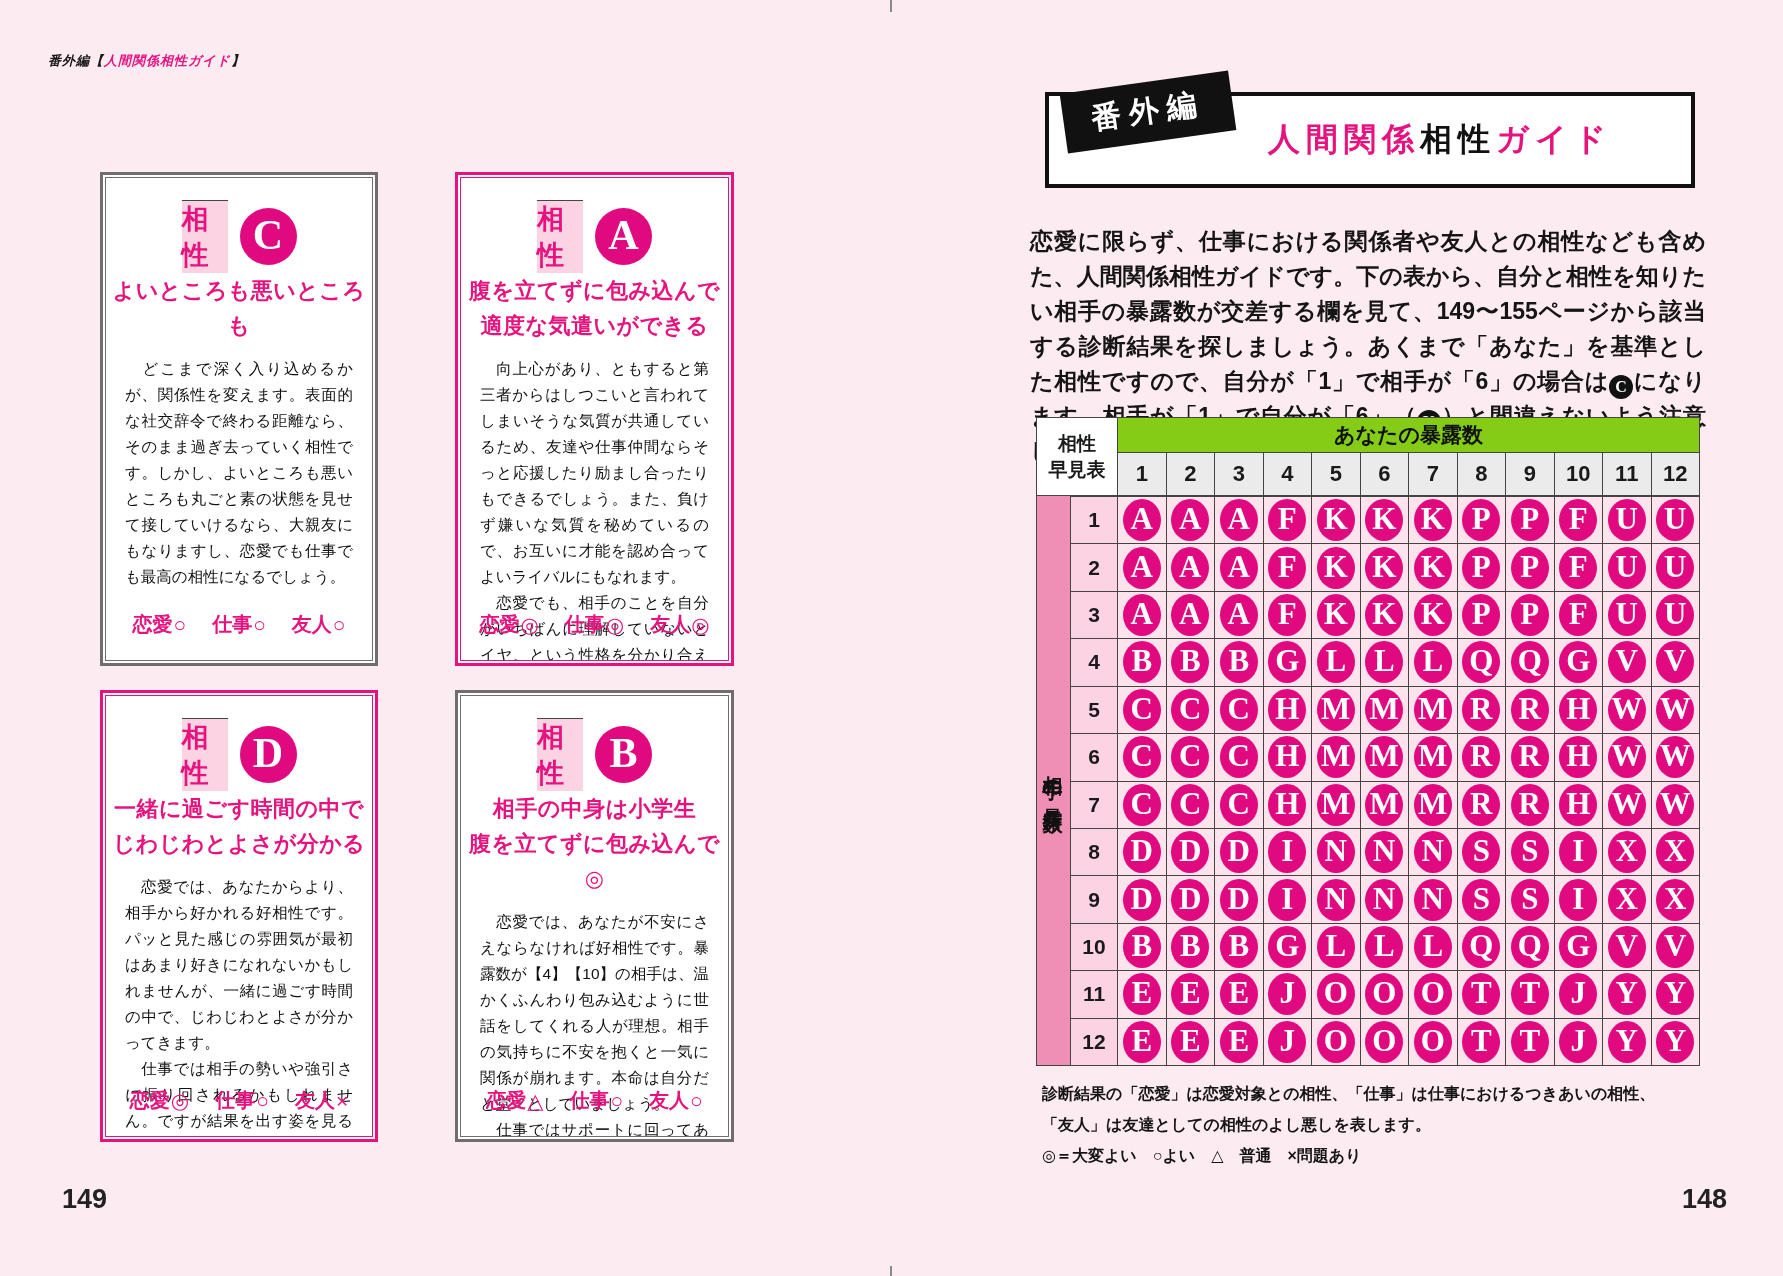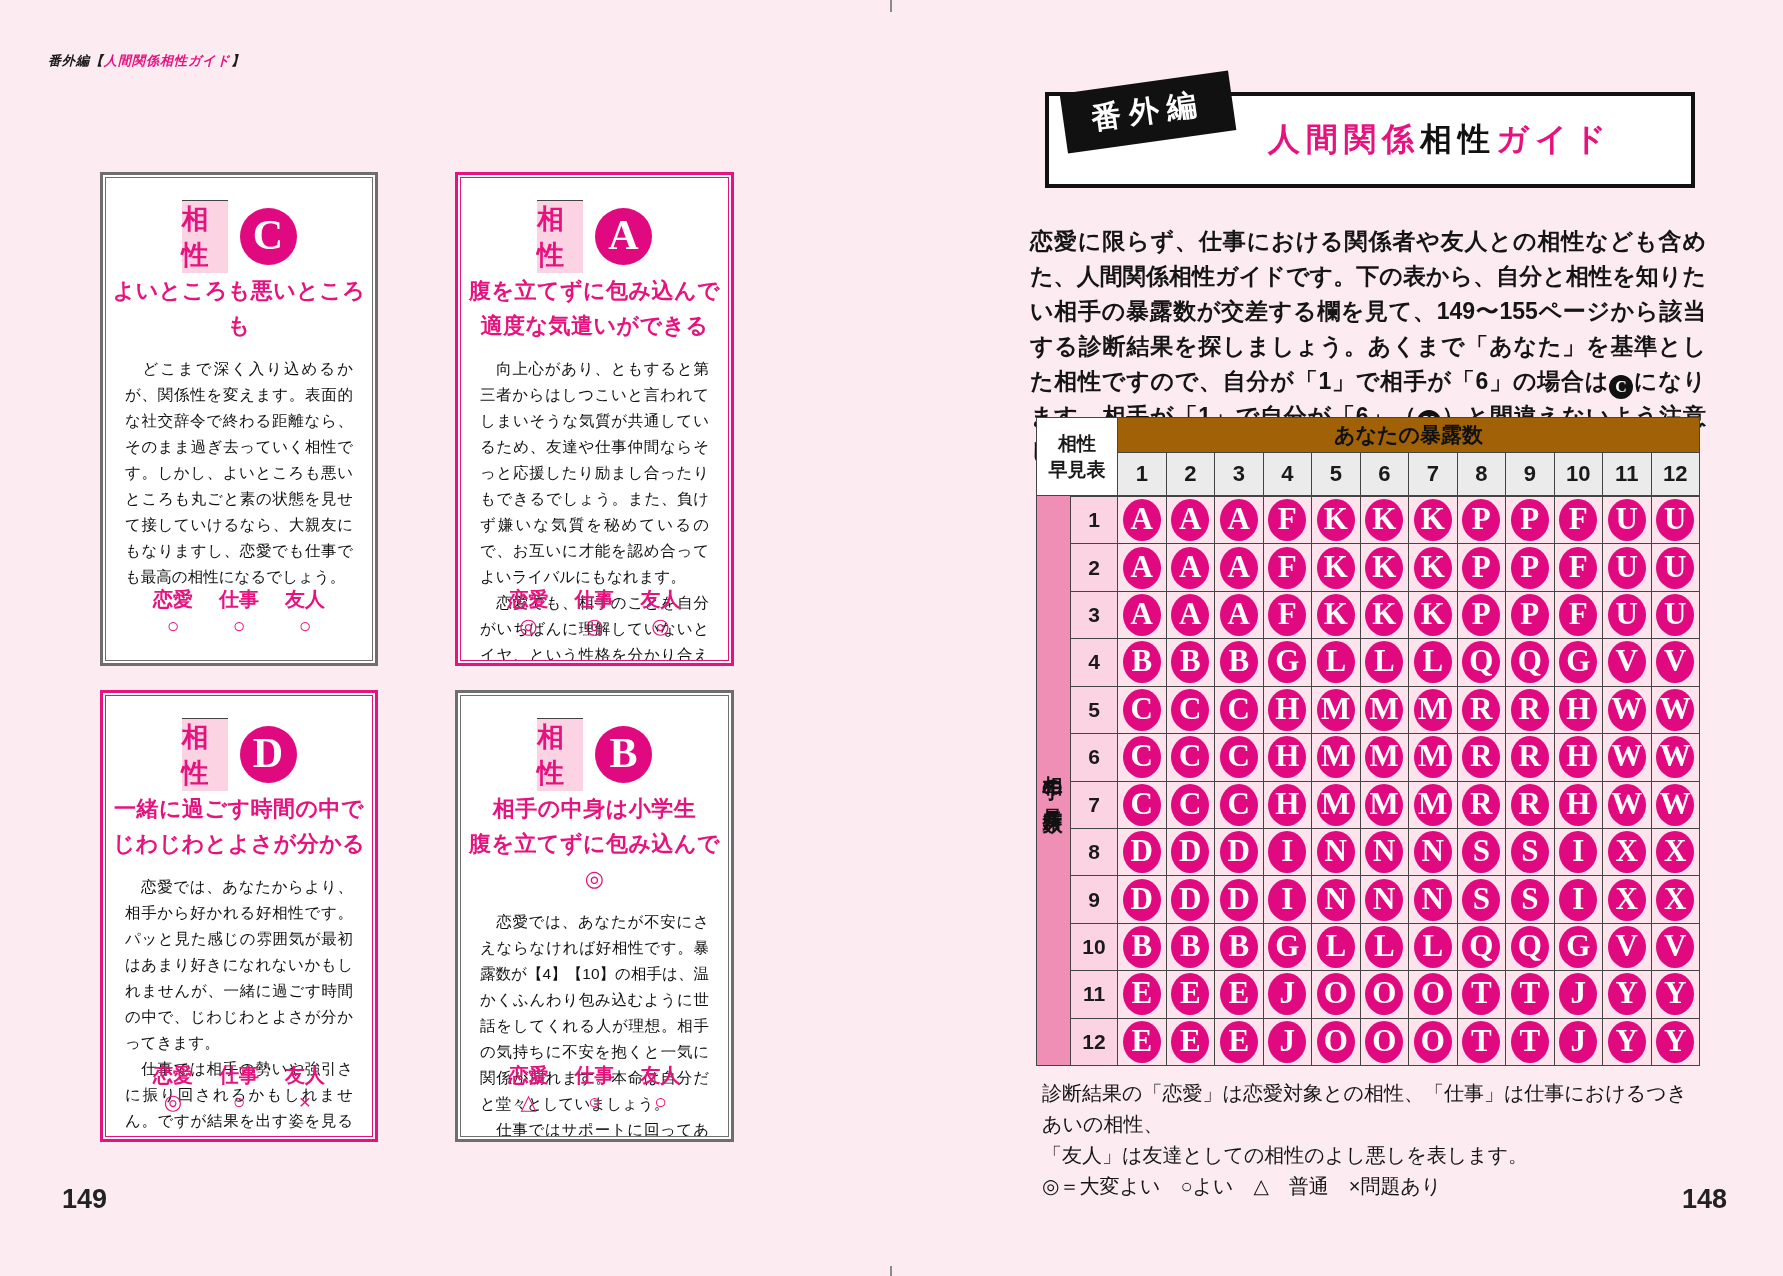--- a/index.html
+++ b/index.html
@@ -29,21 +29,21 @@
   .card-title{display:flex;align-items:center;justify-content:center;gap:12px;margin-top:22px;}
   .card-title .t-label{color:#e6137f;font-size:27px;font-weight:bold;letter-spacing:2px;}
   .big-badge{width:57px;height:57px;border-radius:50%;background:#e00980;color:#fff;
     display:flex;align-items:center;justify-content:center;
     font-family:"Liberation Serif","DejaVu Serif",serif;font-size:42px;font-weight:bold;padding-bottom:3px;box-sizing:border-box;}
   .card-sub{text-align:center;color:#e6137f;font-size:22px;font-weight:bold;line-height:35px;letter-spacing:0.5px;}
   .card-body{margin-top:13px;padding:0 19px;font-size:15.5px;line-height:26px;text-align:justify;font-weight:500;color:#111;}
   .card-body p{margin:0;}
   .ratings{position:absolute;left:0;right:0;bottom:22px;display:flex;justify-content:center;gap:26px;
     color:#e6137f;font-size:20px;font-weight:bold;}
-  .rating{display:flex;align-items:center;gap:1px;flex-direction:column;}
+  .rating{display:flex;align-items:center;gap:1px;}
   .r-mark{font-size:21px;font-weight:normal;}
 
   .page-num{font-size:27px;font-weight:bold;color:#222;}
   .pn-left{left:62px;top:1184px;}
   .pn-right{right:56px;top:1184px;}
 
   
   .crop{left:890px;width:2px;background:#8a8a8a;}
   .crop.top{top:0;height:12px;}
   .crop.bot{bottom:0;height:10px;}
@@ -62,41 +62,41 @@
   .circled{display:inline-flex;width:24px;height:24px;border-radius:50%;background:#111;color:#fff;
     font-size:16px;font-weight:bold;align-items:center;justify-content:center;vertical-align:-3px;
     font-family:"Liberation Serif","DejaVu Serif",serif;}
 
   
   .tbl{left:1036px;top:417px;width:664px;height:649px;}
   .tbl *{box-sizing:border-box;}
   .corner{position:absolute;left:0;top:0;width:82px;height:79px;background:#fff;border:1.5px solid #444;
     display:flex;flex-direction:column;align-items:center;justify-content:center;
     font-size:19px;font-weight:bold;line-height:26px;}
-  .gray-band{position:absolute;left:82px;top:0;width:582px;height:36px;background:#a16207;border:1.5px solid #444;border-left:none;
+  .gray-band{position:absolute;left:82px;top:0;width:582px;height:36px;background:#84cc16;border:1.5px solid #444;border-left:none;
     display:flex;align-items:center;justify-content:center;font-size:21px;font-weight:bold;color:#111;}
   .num-row{position:absolute;left:82px;top:36px;width:582px;height:43px;display:flex;border:1.5px solid #444;border-top:none;border-left:none;}
   .num-cell{flex:1;background:#ebebeb;border-left:1px solid #444;display:flex;align-items:center;justify-content:center;
     font-size:22px;font-weight:bold;}
   .num-cell:first-child{border-left:none;}
   .strip{position:absolute;left:0;top:79px;width:35px;height:570px;background:#f08fb6;border:1.5px solid #444;border-top:none;
     display:flex;align-items:center;justify-content:center;}
   .strip span{writing-mode:vertical-rl;font-size:20px;font-weight:bold;letter-spacing:3px;color:#111;}
   .tbl-body{position:absolute;left:35px;top:79px;width:629px;height:570px;display:flex;flex-direction:column;
     border:1.5px solid #444;border-top:none;border-left:none;}
   .t-row{flex:1;display:flex;}
   .t-label{width:46px;background:#fbd3e3;border-top:1px solid #444;display:flex;align-items:center;justify-content:center;
     font-size:21px;font-weight:bold;}
   .t-cell{flex:1;background:#fde3ec;border-top:1px solid #444;border-left:1px solid #444;
     display:flex;align-items:center;justify-content:center;}
   .t-circ{width:38px;height:42px;border-radius:50%;background:#e00980;color:#fff;
     font-family:"Liberation Serif","DejaVu Serif",serif;font-size:31px;font-weight:bold;
     display:flex;align-items:center;justify-content:center;padding-bottom:2px;}
 
-  .notes{left:1042px;top:1078px;width:660px;font-size:20px;line-height:31px;font-weight:400;color:#151515;}
+  .notes{left:1042px;top:1078px;width:660px;font-size:16px;line-height:31px;font-weight:700;color:#151515;}
   .notes div{white-space:pre-wrap;}
 </style>
 </head>
 <body>
 
 <div class="abs crop top"></div>
 <div class="abs crop bot"></div>
 
 <div class="abs lp-header">
   <span>番外編</span><span>【</span><span class="pink">人間関係相性ガイド</span><span>】</span>

